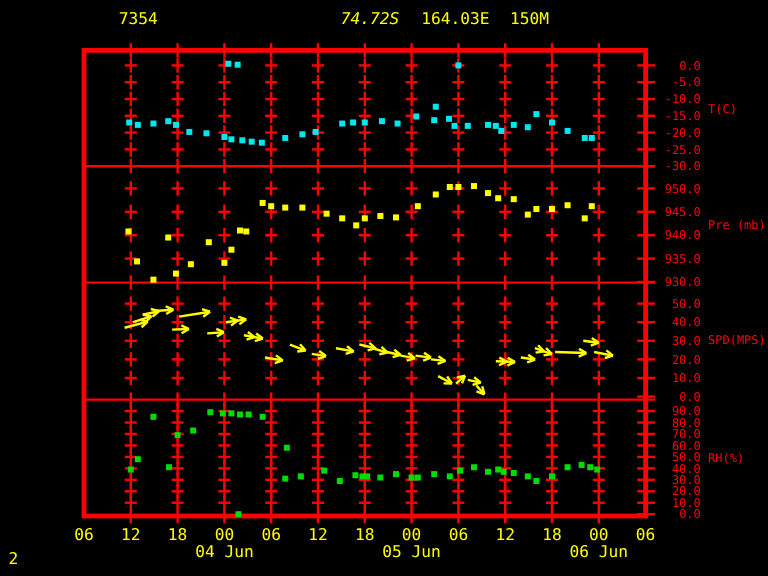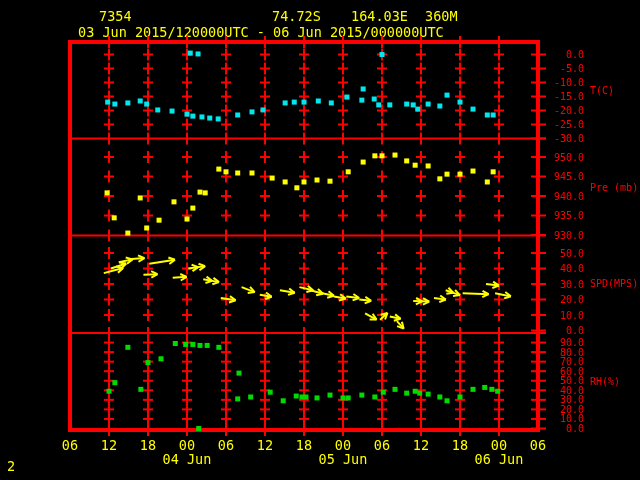--- a/index.html
+++ b/index.html
@@ -1,38 +1,37 @@
 <!DOCTYPE html>
 <html><head>
 <meta charset="utf-8">
 <style>
   html,body{margin:0;padding:0;background:#000;}
   .screen{position:relative;width:640px;height:480px;background:#000;overflow:hidden;
           font-family:"DejaVu Sans Mono", monospace;}
   .hdr{position:absolute;color:#ffff00;font-size:13.5px;white-space:pre;margin-left:13px;}
   .station{position:absolute;left:86px;top:0;}
-  .lat{position:absolute;left:259px;top:0;}
+  .lat{position:absolute;left:271px;top:0;font-style:italic;}
   .lon{position:absolute;left:338px;top:0;}
   .elev{position:absolute;left:412px;top:0;}
   .line1{left:0;top:8px;width:640px;height:16px;}
   .line2{left:65px;top:24px;}
   .page-num{position:absolute;left:7px;top:458px;color:#ffff00;font-size:13.5px;}
   svg#chart{position:absolute;left:0;top:0;}
 </style>
 </head>
 <body>
 
 <div class="screen">
   <div class="hdr line1">
     <span class="station">7354</span>
     <span class="lat">74.72S</span>
     <span class="lon">164.03E</span>
-    <span class="elev">360M</span>
+    <span class="elev">150M</span>
   </div>
-  <div class="hdr line2">03 Jun 2015/120000UTC - 06 Jun 2015/000000UTC</div>
   <svg id="chart" width="640" height="480" viewBox="0 0 640 480">
       <g>
         <line x1="109" y1="48.5" x2="109" y2="60.5" stroke="#ff0000" stroke-width="2"></line>
         <line x1="104" y1="54.5" x2="114" y2="54.5" stroke="#ff0000" stroke-width="2"></line>
         <line x1="148" y1="48.5" x2="148" y2="60.5" stroke="#ff0000" stroke-width="2"></line>
         <line x1="143" y1="54.5" x2="153" y2="54.5" stroke="#ff0000" stroke-width="2"></line>
         <line x1="187" y1="48.5" x2="187" y2="60.5" stroke="#ff0000" stroke-width="2"></line>
         <line x1="182" y1="54.5" x2="192" y2="54.5" stroke="#ff0000" stroke-width="2"></line>
         <line x1="226" y1="48.5" x2="226" y2="60.5" stroke="#ff0000" stroke-width="2"></line>
         <line x1="221" y1="54.5" x2="231" y2="54.5" stroke="#ff0000" stroke-width="2"></line>

